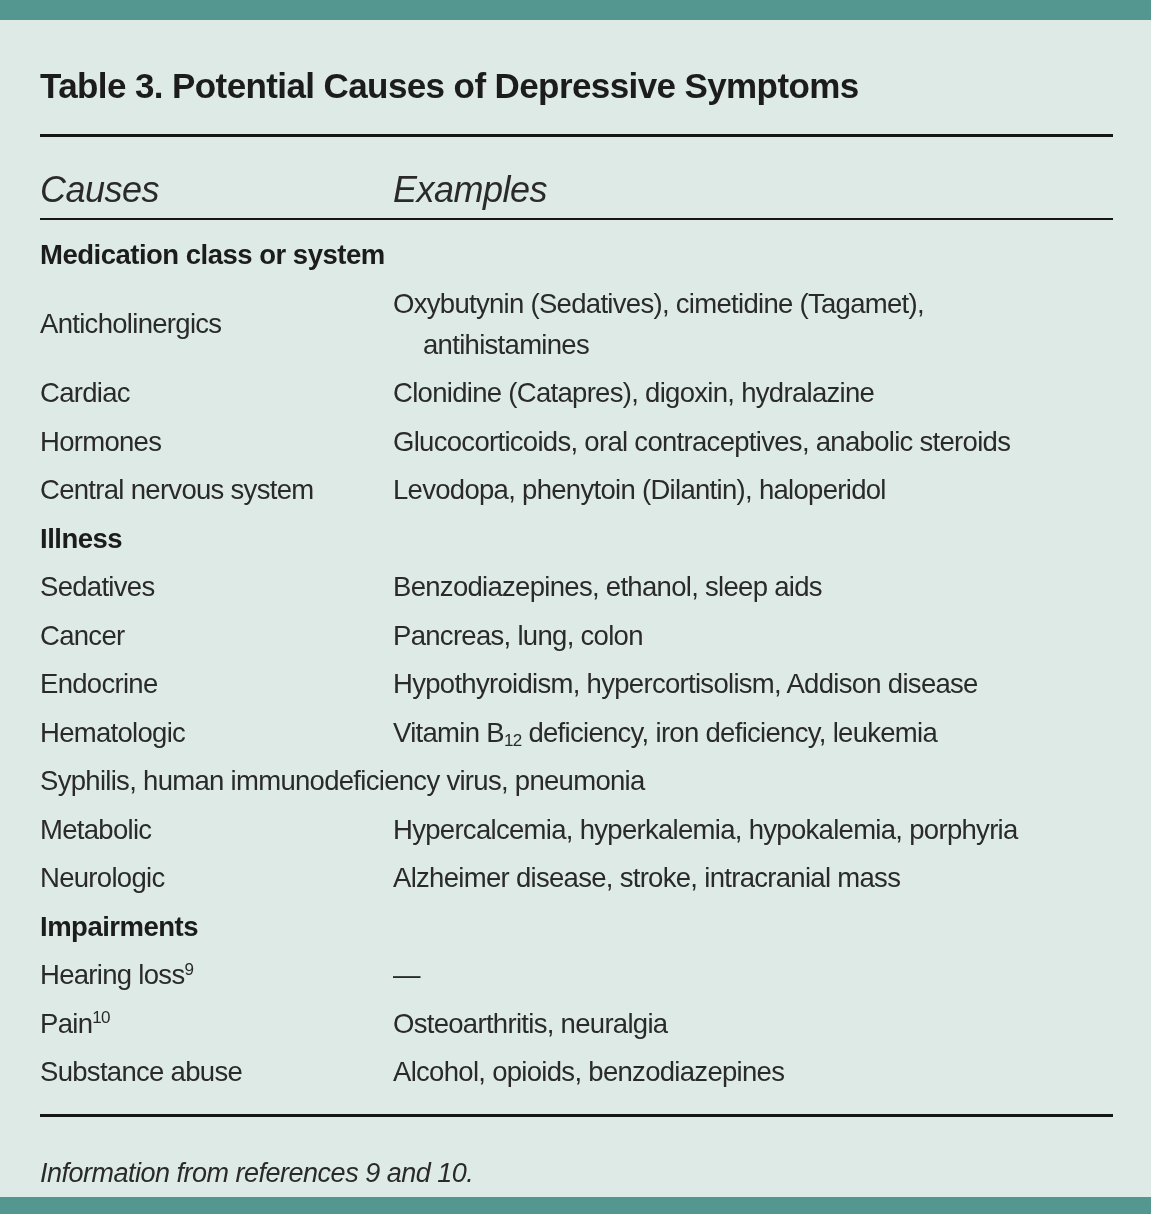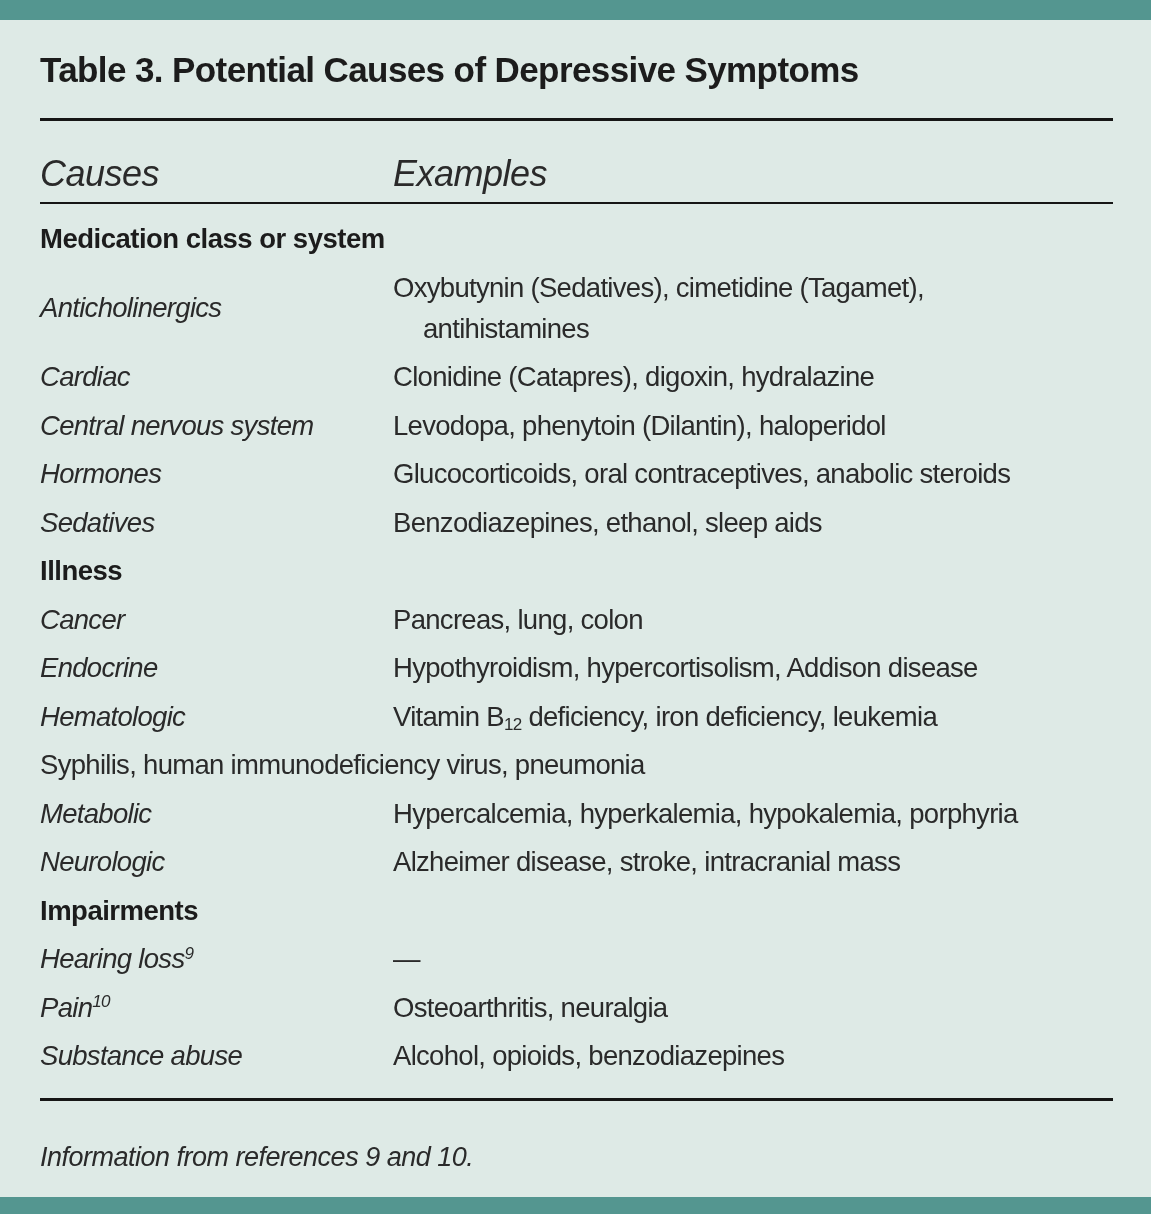--- a/index.html
+++ b/index.html
@@ -16,21 +16,21 @@
     font-family:"Liberation Sans", sans-serif;
     color:var(--text);
     display:flex;
     flex-direction:column;
     overflow:hidden;
   }
   .topbar{height:20px;width:100%;background:var(--teal);flex:0 0 auto;}
   .bottombar{height:17px;width:100%;background:var(--teal);flex:0 0 auto;}
   .content{
     flex:1 1 auto;
-    padding:30px 38px 0 40px;
+    padding:46px 38px 0 40px;
     display:flex;
     flex-direction:column;
   }
   .title{
     font-size:35px;
     font-weight:700;
     line-height:40px;
     color:var(--text-strong);
     letter-spacing:-0.6px;
   }
@@ -50,21 +50,21 @@
   .rows{margin-top:14px;}
   .trow{
     display:flex;
     align-items:center;
     font-size:27.5px;
     line-height:41px;
     letter-spacing:-0.7px;
     margin-bottom:7.5px;
   }
   .trow .cell{white-space:nowrap;}
-  .trow .cause{width:353px;flex:0 0 auto;font-style:italic;}
+  .trow .cause{width:353px;flex:0 0 auto;}
   .trow .example{flex:1 1 auto;}
   .trow.section .section-label{
     font-weight:700;
     color:var(--text-strong);
     letter-spacing:-0.5px;
   }
   .wrap-indent{margin-left:30px;margin-top:34px;}
   sup.ref{font-size:62%;line-height:0;vertical-align:baseline;position:relative;top:-0.55em;}
   sub.chem{font-size:62%;line-height:0;vertical-align:baseline;position:relative;top:0.28em;margin-top:23px;}
   .footnote{
@@ -99,33 +99,33 @@
       </div>
       <div class="trow">
         <div class="cell cause"><span>Anticholinergics</span></div>
         <div class="cell example"><span>Oxybutynin (Sedatives), cimetidine (Tagamet),</span><br><span class="wrap-indent">antihistamines</span></div>
       </div>
       <div class="trow">
         <div class="cell cause"><span>Cardiac</span></div>
         <div class="cell example"><span>Clonidine (Catapres), digoxin, hydralazine</span></div>
       </div>
       <div class="trow">
-        <div class="cell cause"><span>Central nervous system</span></div>
-        <div class="cell example"><span>Levodopa, phenytoin (Dilantin), haloperidol</span></div>
-      </div>
-      <div class="trow">
         <div class="cell cause"><span>Hormones</span></div>
         <div class="cell example"><span>Glucocorticoids, oral contraceptives, anabolic steroids</span></div>
       </div>
       <div class="trow">
-        <div class="cell cause"><span>Sedatives</span></div>
-        <div class="cell example"><span>Benzodiazepines, ethanol, sleep aids</span></div>
+        <div class="cell cause"><span>Central nervous system</span></div>
+        <div class="cell example"><span>Levodopa, phenytoin (Dilantin), haloperidol</span></div>
       </div>
       <div class="trow section">
         <div class="section-label">Illness</div>
+      </div>
+      <div class="trow">
+        <div class="cell cause"><span>Sedatives</span></div>
+        <div class="cell example"><span>Benzodiazepines, ethanol, sleep aids</span></div>
       </div>
       <div class="trow">
         <div class="cell cause"><span>Cancer</span></div>
         <div class="cell example"><span>Pancreas, lung, colon</span></div>
       </div>
       <div class="trow">
         <div class="cell cause"><span>Endocrine</span></div>
         <div class="cell example"><span>Hypothyroidism, hypercortisolism, Addison disease</span></div>
       </div>
       <div class="trow">

